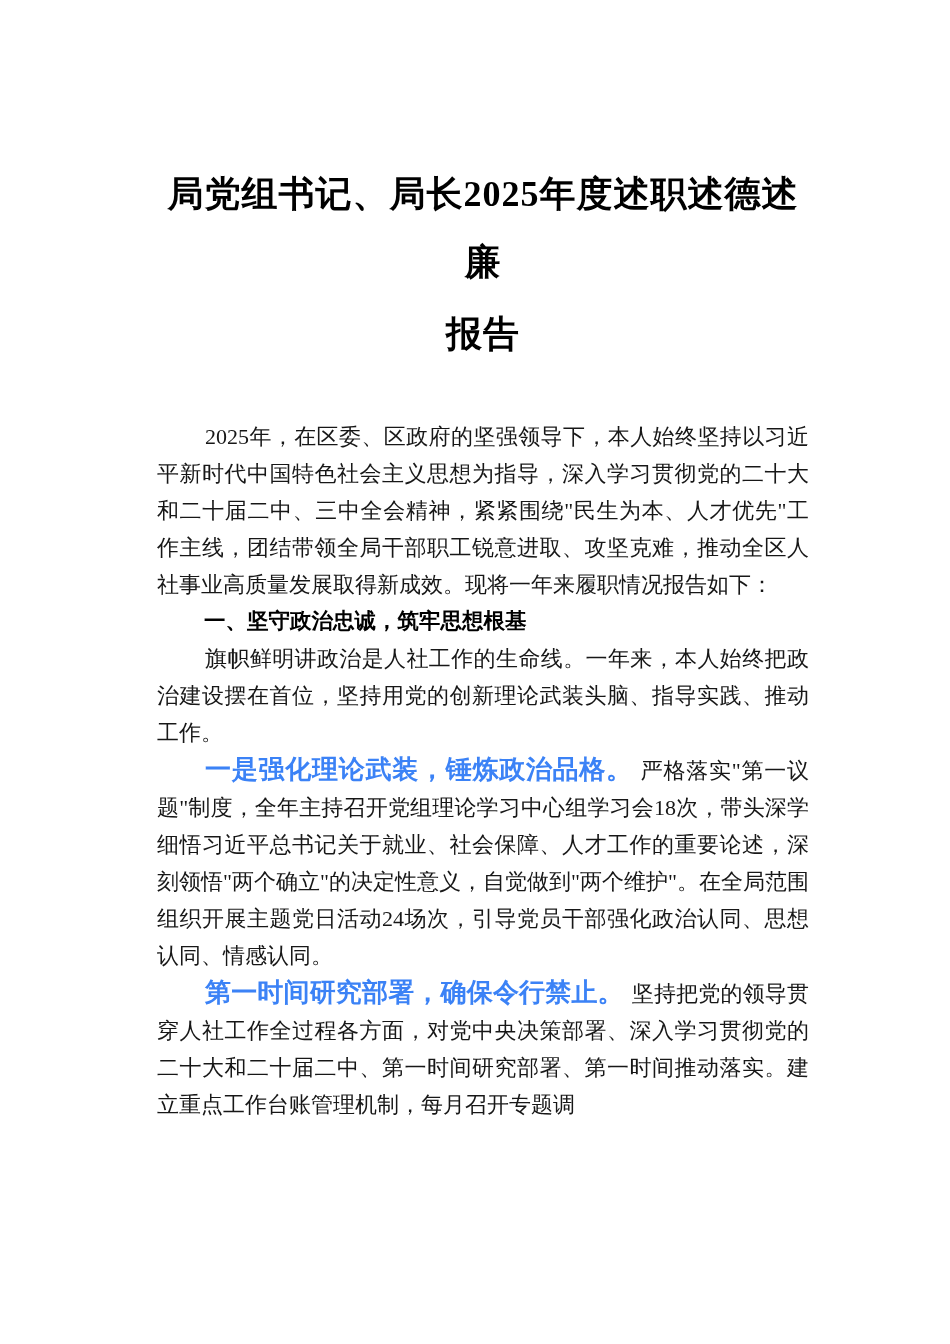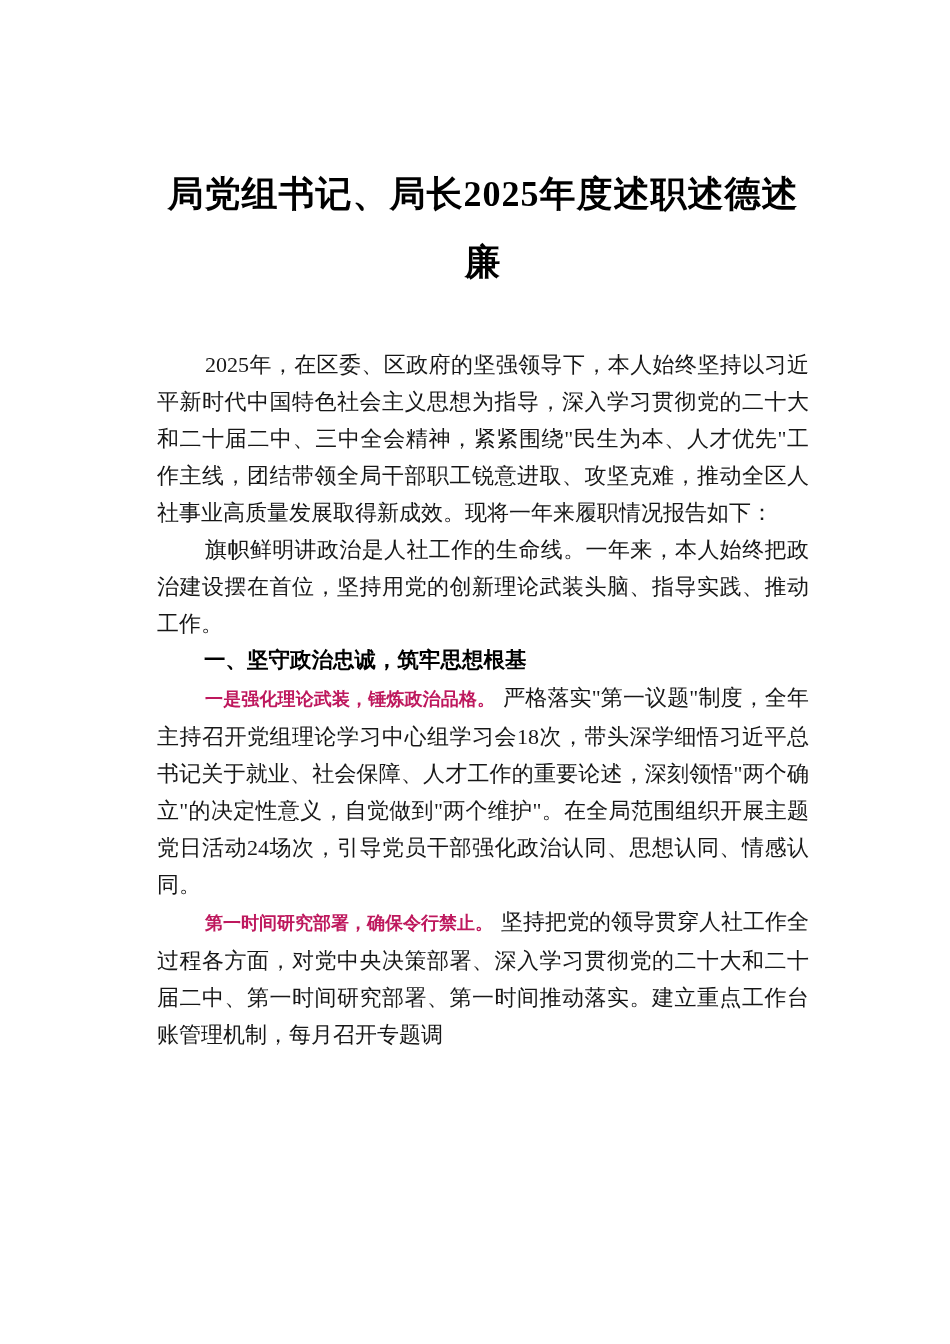--- a/index.html
+++ b/index.html
@@ -39,46 +39,47 @@
     margin: 0;
   }
   .para.heading {
     font-weight: 700;
     color: #000000;
     font-family: "Liberation Sans", "DejaVu Sans", sans-serif;
     font-size: 21.5px;
   }
   .para .lead {
     font-weight: 700;
-    color: #be185d;
+    color: #3b82f6;
     font-family: "Liberation Sans", "DejaVu Sans", sans-serif;
-    font-size: 18px;
+    font-size: 26px;
   }
 </style>
 </head>
 <body>
 
 <div class="page">
 
   <h1 class="doc-title">
     <span class="title-line">局党组书记、局长2025年度述职述德述廉</span>
+    <span class="title-line">报告</span>
   </h1>
 
   <div class="doc-body">
 
     <p class="para">
       <span>2025年，在区委、区政府的坚强领导下，本人始终坚持以习近平新时代中国特色社会主义思想为指导，深入学习贯彻党的二十大和二十届二中、三中全会精神，紧紧围绕"民生为本、人才优先"工作主线，团结带领全局干部职工锐意进取、攻坚克难，推动全区人社事业高质量发展取得新成效。现将一年来履职情况报告如下：</span>
     </p>
 
+    <p class="para heading">
+      <span>一、坚守政治忠诚，筑牢思想根基</span>
+    </p>
+
     <p class="para">
       <span>旗帜鲜明讲政治是人社工作的生命线。一年来，本人始终把政治建设摆在首位，坚持用党的创新理论武装头脑、指导实践、推动工作。</span>
-    </p>
-
-    <p class="para heading">
-      <span>一、坚守政治忠诚，筑牢思想根基</span>
     </p>
 
     <p class="para">
       <span class="lead">一是强化理论武装，锤炼政治品格。</span><span>严格落实"第一议题"制度，全年主持召开党组理论学习中心组学习会18次，带头深学细悟习近平总书记关于就业、社会保障、人才工作的重要论述，深刻领悟"两个确立"的决定性意义，自觉做到"两个维护"。在全局范围组织开展主题党日活动24场次，引导党员干部强化政治认同、思想认同、情感认同。</span>
     </p>
 
     <p class="para">
       <span class="lead">第一时间研究部署，确保令行禁止。</span><span>坚持把党的领导贯穿人社工作全过程各方面，对党中央决策部署、深入学习贯彻党的二十大和二十届二中、第一时间研究部署、第一时间推动落实。建立重点工作台账管理机制，每月召开专题调</span>
     </p>
 

